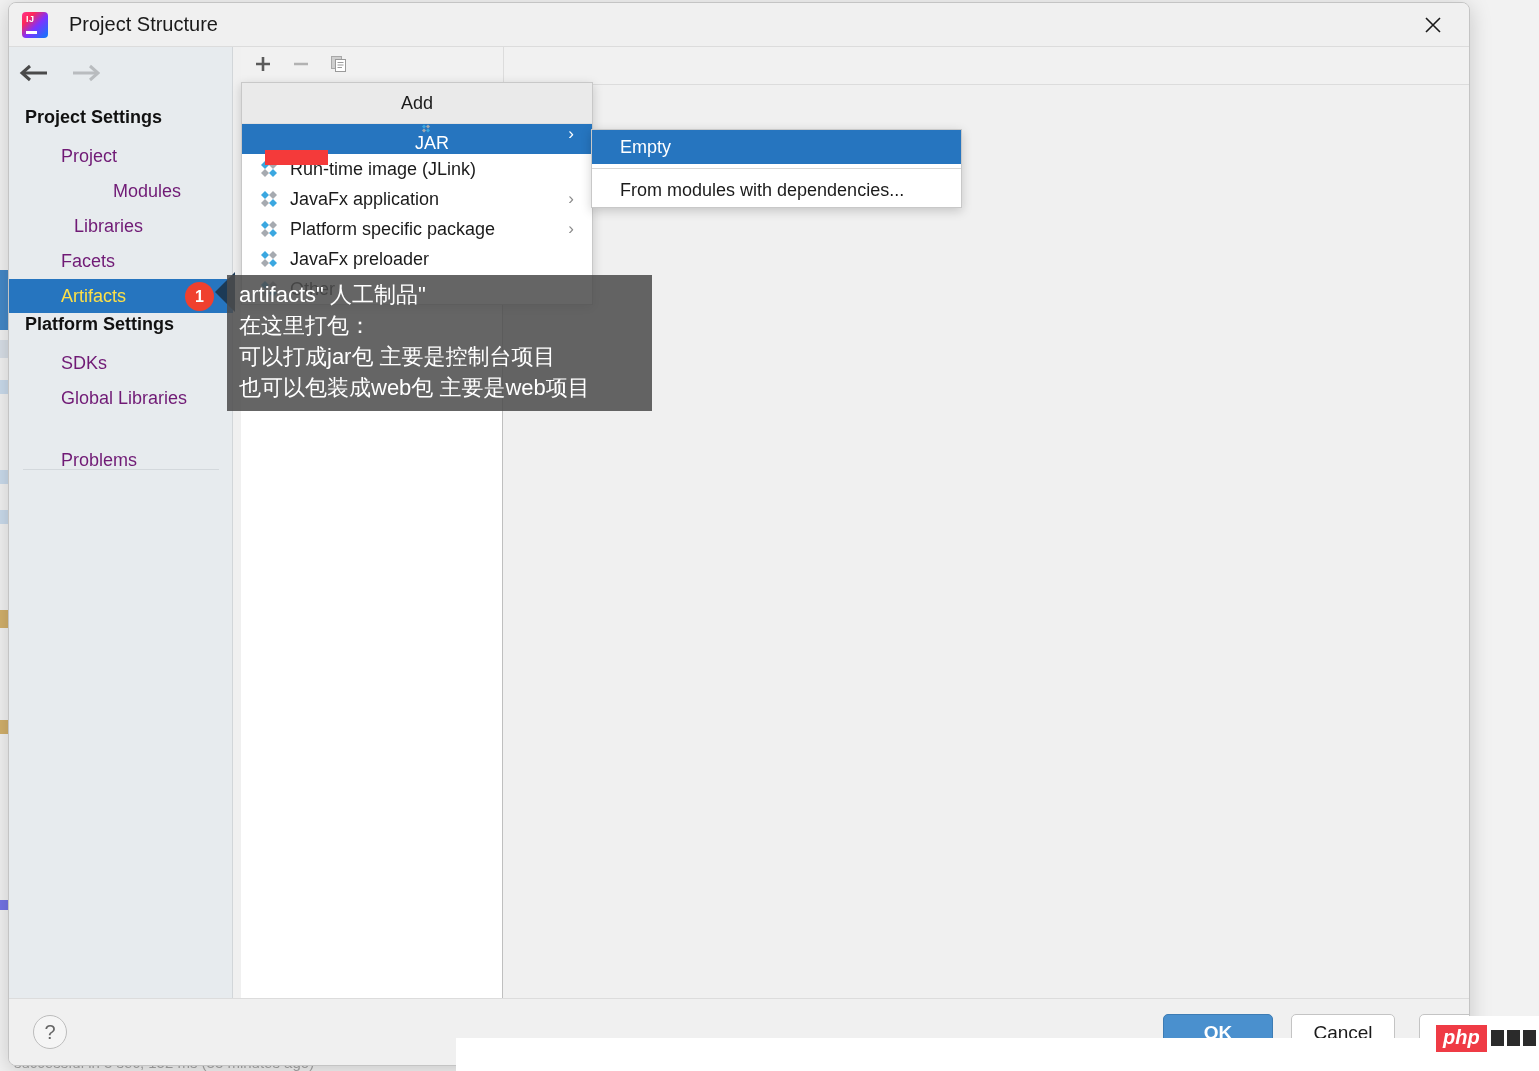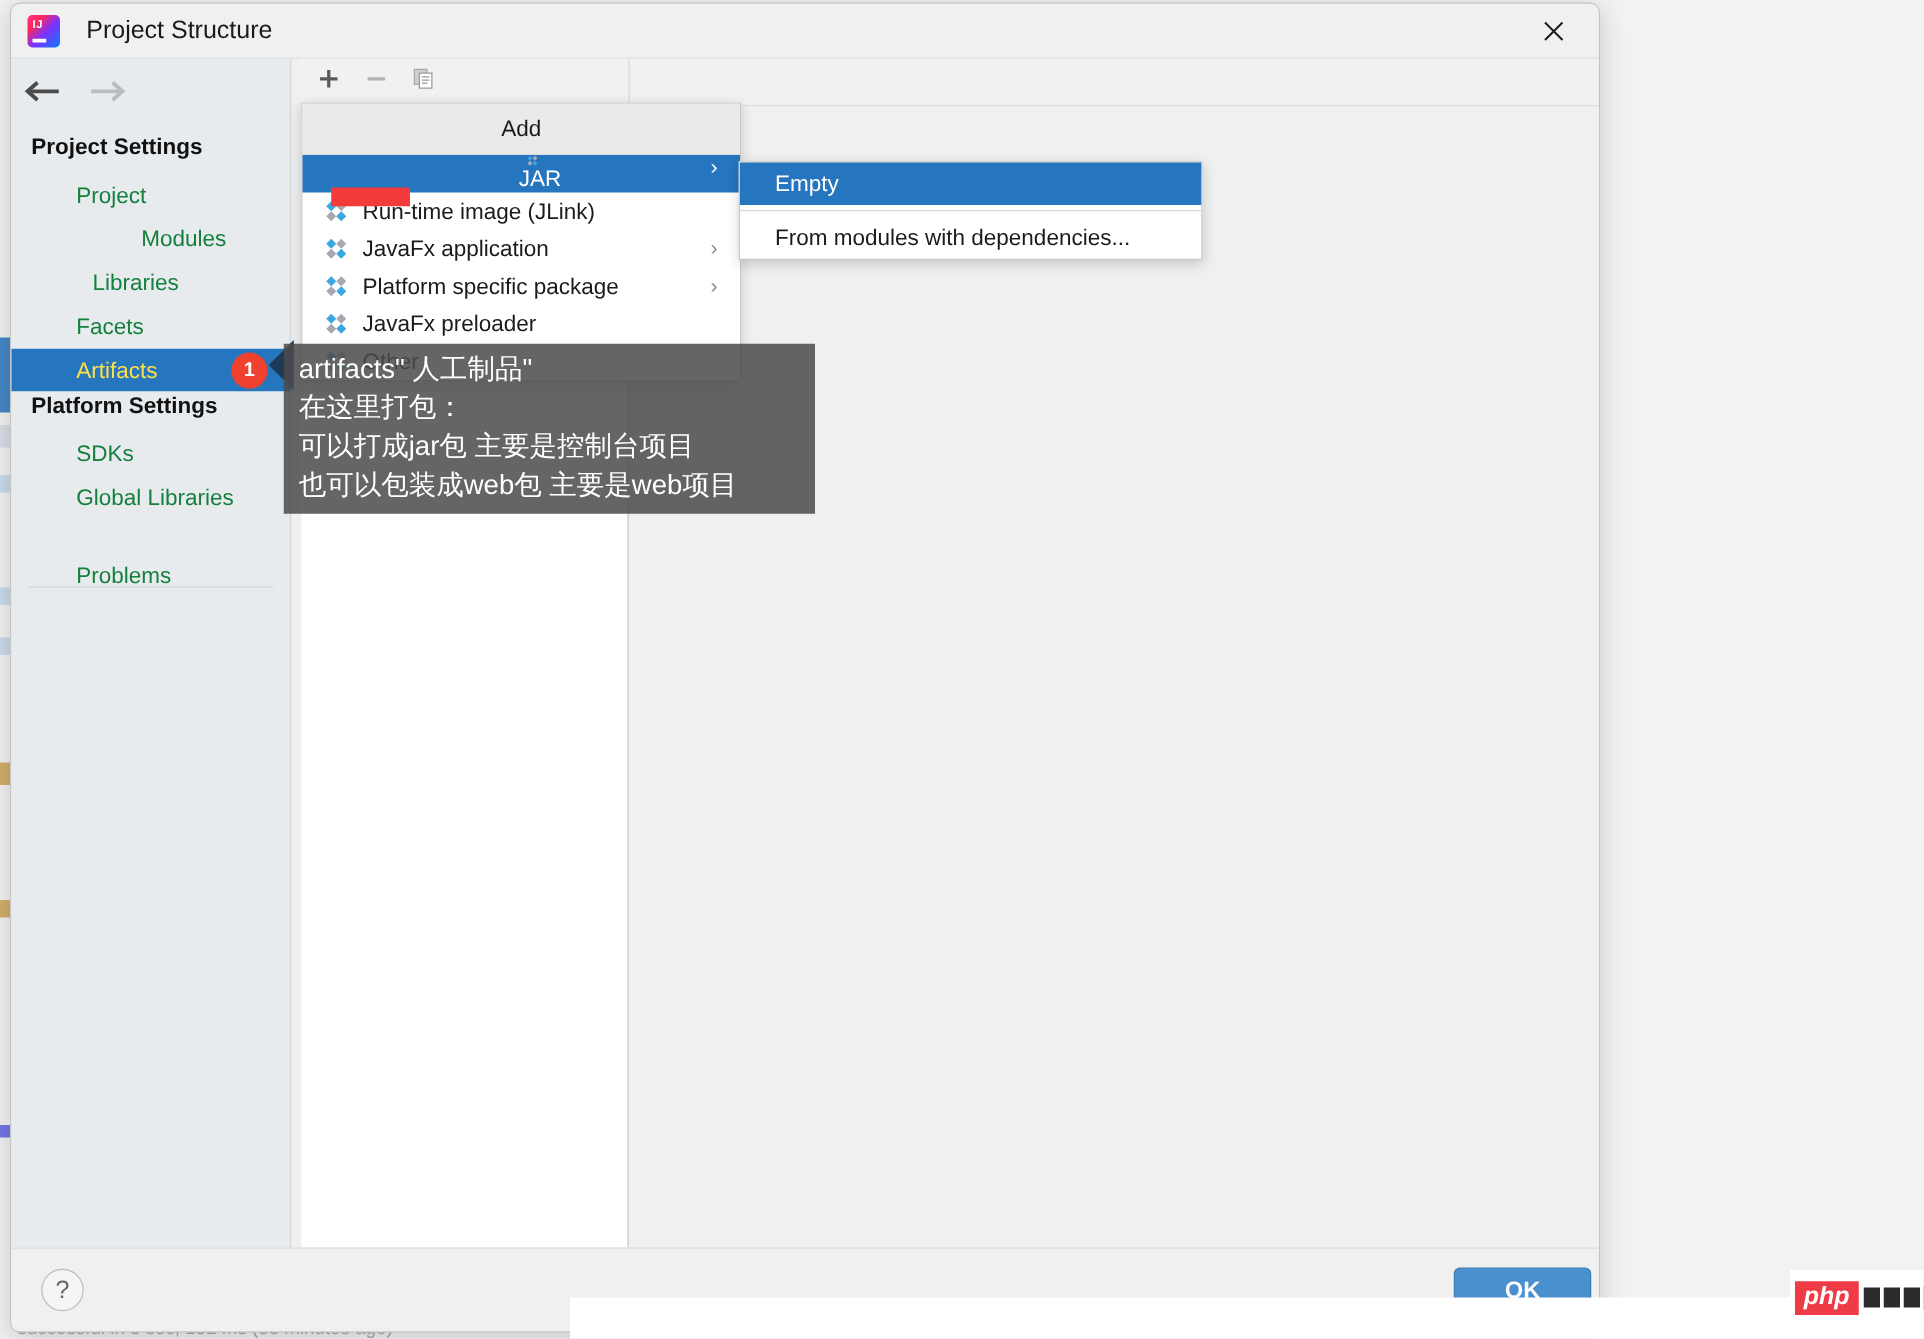--- a/index.html
+++ b/index.html
@@ -36,21 +36,21 @@
     color: #4a4a4a;
     white-space: nowrap;
     opacity: .45;
   }
 
   
   #dialog {
     position: absolute;
     left: 8px;
     top: 2px;
-    width: 1272px;
+    width: 1462px;
     height: 1064px;
     background: #f0f0f0;
     border: 1px solid #c4c4c4;
     border-radius: 8px;
     box-shadow: 0 4px 22px rgba(0,0,0,.18);
     overflow: hidden;
     box-sizing: border-box;
   }
 
   
@@ -135,21 +135,21 @@
     width: 224px;
     height: 34px;
     display: flex;
     align-items: center;
     box-sizing: border-box;
     cursor: default;
   }
   .side-item .lbl {
     margin-left: 52px;
     font-size: 18px;
-    color: #15803d;
+    color: #701a75;
     white-space: nowrap;
   }
   .side-item.selected {
     background: #2675bf;
   }
   .side-item.selected .lbl { color: #fde047; }
   #side-divider {
     position: absolute;
     left: 14px;
     top: 422px;

